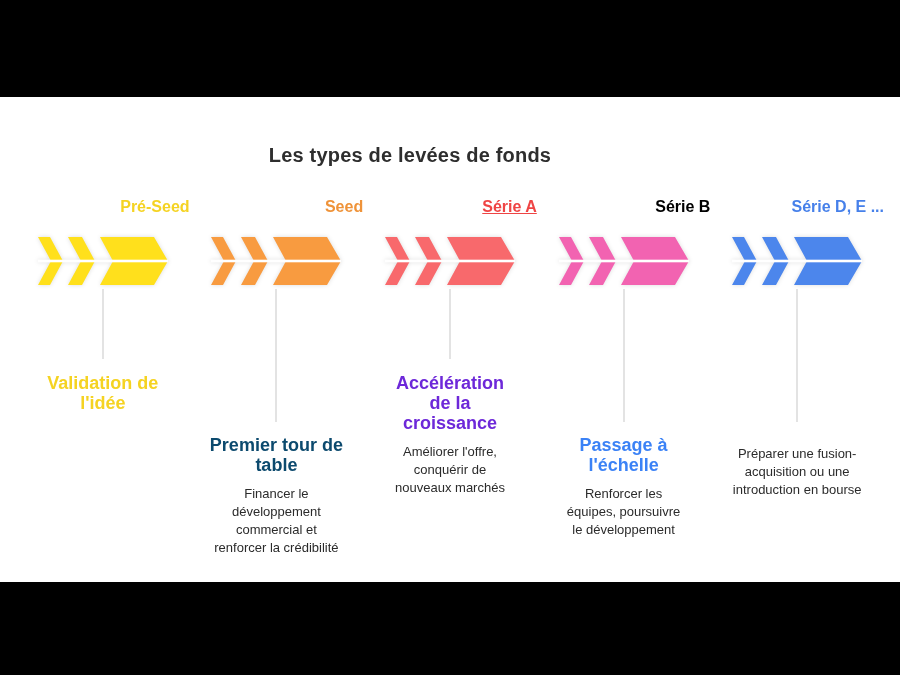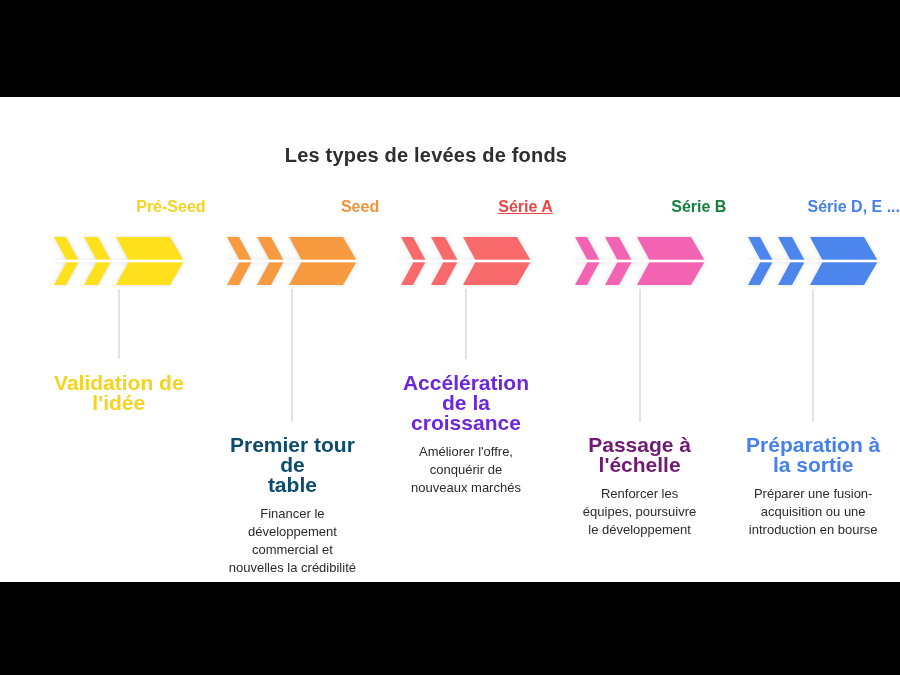--- a/index.html
+++ b/index.html
@@ -4,21 +4,21 @@
 <style>
   html, body { margin: 0; padding: 0; }
   body {
     width: 900px; height: 675px; position: relative;
     background: #ffffff; overflow: hidden;
     font-family: "Liberation Sans", sans-serif;
   }
   .bar { position: absolute; left: 0; width: 900px; background: #000; }
   .bar.top { top: 0; height: 97px; }
   .bar.bottom { top: 582px; height: 93px; }
-  .slide { position: absolute; left: 16px; top: 97px; width: 820px; height: 485px; background: #fff; border-radius: 25px; }
+  .slide { position: absolute; left: 0; top: 97px; width: 820px; height: 485px; background: #fff; border-radius: 25px; }
   .diagram-title {
     position: absolute; top: 45px; left: 0; width: 100%;
     text-align: center; font-size: 20px; font-weight: bold;
     color: #2e2e2e; letter-spacing: 0.2px; line-height: 26px;
   }
   .columns {
     position: absolute; left: 16px; top: 100px; width: 868px; height: 380px;
     display: flex;
   }
   .col { position: relative; flex: 1 1 0; height: 100%; }
@@ -38,21 +38,21 @@
   }
   .col-odd .vline { height: 70px; }
   .col-even .vline { height: 133px; }
   .textblock {
     position: absolute; left: 50%; transform: translateX(-50%);
     width: 152px; text-align: center;
   }
   .col-odd .textblock { top: 176px; }
   .col-even .textblock { top: 238px; }
   .stage-subtitle {
-    font-size: 21px; font-weight: bold; line-height: 20px; white-space: pre-line;
+    font-size: 18px; font-weight: bold; line-height: 20px; white-space: pre-line;
   }
   .stage-description {
     margin-top: 10px; font-size: 13px; color: #2b2b2b;
     line-height: 18px; white-space: pre-line;
   }
 </style>
 </head>
 <body>
 
 <div class="bar top"></div>
@@ -85,21 +85,21 @@
         <polygon fill="currentColor" transform="translate(62,0)" points="0,0 54,0 68,24 54,48 0,48 13,24"></polygon>
         <rect x="0" y="22.7" width="130" height="2.6" fill="#ffffff"></rect>
       </svg>
       <div class="vline"></div>
       <div class="textblock">
         <div class="stage-subtitle" style="color: #0c4a6e;">Premier tour de
 table</div>
         <div class="stage-description">Financer le
 développement
 commercial et
-nouvelles la crédibilité</div>
+renforcer la crédibilité</div>
       </div>
     </div>
 
     <div class="col col-odd">
       <div class="stage-label" style="color: #ef4444; text-decoration: underline;">Série A</div>
       <svg class="chevrons" viewBox="0 0 130 48" style="color: rgb(248, 105, 108);">
         <polygon fill="currentColor" points="0,0 12,0 25,24 12,48 0,48 13,24"></polygon>
         <polygon fill="currentColor" transform="translate(30,0)" points="0,0 14,0 27,24 14,48 0,48 13,24"></polygon>
         <polygon fill="currentColor" transform="translate(62,0)" points="0,0 54,0 68,24 54,48 0,48 13,24"></polygon>
         <rect x="0" y="22.7" width="130" height="2.6" fill="#ffffff"></rect>
@@ -109,50 +109,48 @@
         <div class="stage-subtitle" style="color: #6d28d9;">Accélération
 de la
 croissance</div>
         <div class="stage-description">Améliorer l'offre,
 conquérir de
 nouveaux marchés</div>
       </div>
     </div>
 
     <div class="col col-even">
-      <div class="stage-label" style="color: #15803d;">Série B</div>
+      <div class="stage-label" style="color: #000000;">Série B</div>
       <svg class="chevrons" viewBox="0 0 130 48" style="color: rgb(242, 99, 177);">
         <polygon fill="currentColor" points="0,0 12,0 25,24 12,48 0,48 13,24"></polygon>
         <polygon fill="currentColor" transform="translate(30,0)" points="0,0 14,0 27,24 14,48 0,48 13,24"></polygon>
         <polygon fill="currentColor" transform="translate(62,0)" points="0,0 54,0 68,24 54,48 0,48 13,24"></polygon>
         <rect x="0" y="22.7" width="130" height="2.6" fill="#ffffff"></rect>
       </svg>
       <div class="vline"></div>
       <div class="textblock">
-        <div class="stage-subtitle" style="color: #701a75;">Passage à
+        <div class="stage-subtitle" style="color: #3b82f6;">Passage à
 l'échelle</div>
         <div class="stage-description">Renforcer les
 équipes, poursuivre
 le développement</div>
       </div>
     </div>
 
 
     <div class="col col-even">
       <div class="stage-label" style="color: rgb(70, 128, 234);">Série D, E ...</div>
       <svg class="chevrons" viewBox="0 0 130 48" style="color: rgb(76, 134, 236);">
         <polygon fill="currentColor" points="0,0 12,0 25,24 12,48 0,48 13,24"></polygon>
         <polygon fill="currentColor" transform="translate(30,0)" points="0,0 14,0 27,24 14,48 0,48 13,24"></polygon>
         <polygon fill="currentColor" transform="translate(62,0)" points="0,0 54,0 68,24 54,48 0,48 13,24"></polygon>
         <rect x="0" y="22.7" width="130" height="2.6" fill="#ffffff"></rect>
       </svg>
       <div class="vline"></div>
       <div class="textblock">
-        <div class="stage-subtitle" style="color: rgb(70, 128, 234);">Préparation à
-la sortie</div>
         <div class="stage-description">Préparer une fusion-
 acquisition ou une
 introduction en bourse</div>
       </div>
     </div>
 
   </div>
 </div>
 
 <div class="bar bottom"></div>

